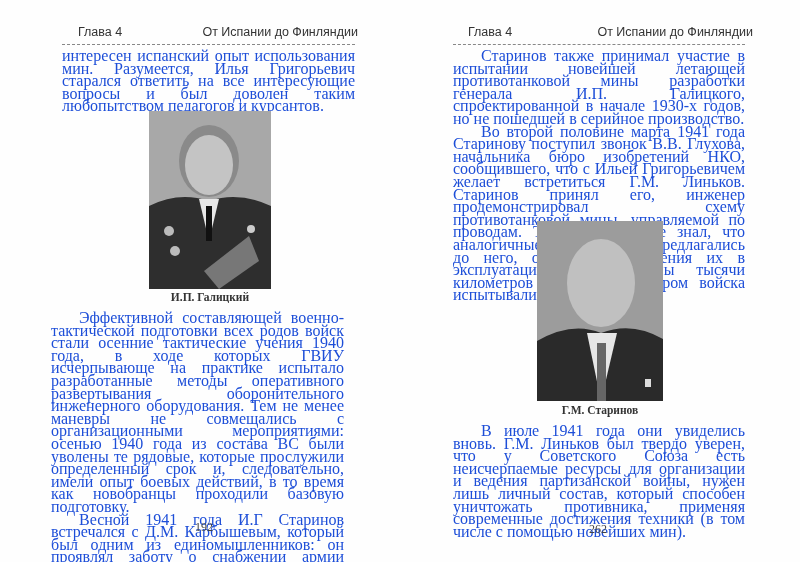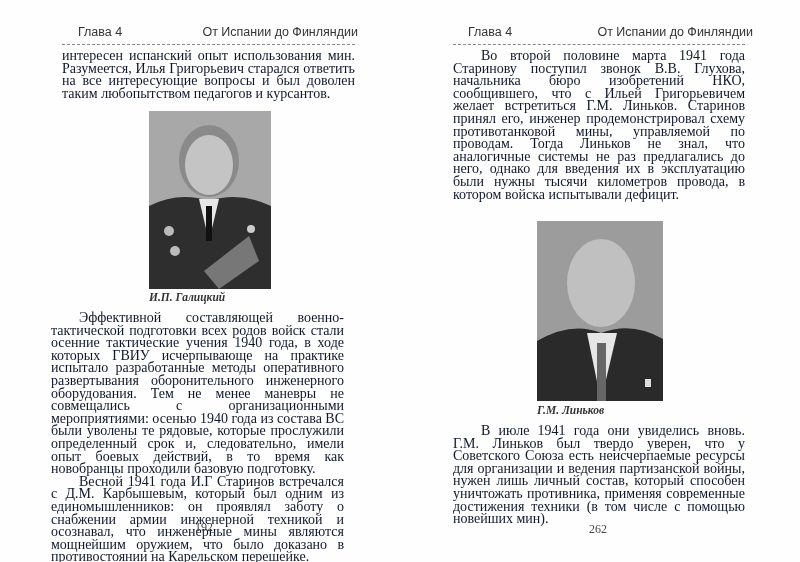--- a/index.html
+++ b/index.html
@@ -15,31 +15,31 @@
     font-size: 12.5px; color: #333; display: flex; justify-content: space-between; margin-left: 10px;
   }
   .left .header { left: 68px; width: 280px; }
   .right .header { left: 58px; width: 285px; }
   .rule {
     position: absolute; top: 44px; height: 0; border-top: 1px dashed #888;
   }
   .left .rule { left: 62px; width: 293px; }
   .right .rule { left: 53px; width: 292px; }
   .text {
-    position: absolute; font-size: 14px; line-height: 12.6px; text-align: justify;
-    color: #0f172a;
+    position: absolute; font-size: 16px; line-height: 12.6px; text-align: justify;
+    color: #1d4ed8;
   }
   .text p { margin: 0; text-indent: 28px; }
   .text p.noindent { text-indent: 0; }
   .photo {
     position: absolute; overflow: hidden;
     background: radial-gradient(ellipse at 50% 35%, #c8c8c8 0%, #9a9a9a 45%, #5a5a5a 100%);
   }
   .caption {
-    position: absolute; font-weight: bold; font-size: 11.5px; color: #333; font-style: italic;
+    position: absolute; font-weight: bold; font-size: 11.5px; text-align: center; color: #333;
   }
   .pagenum {
     position: absolute; font-family: Liberation Serif, serif; font-size: 12px; color: #444;
   }
 </style>
 </head>
 <body>
 
 <div class="page left">
   <div class="header">
@@ -77,33 +77,34 @@
 </div>
 
 <div class="page right">
   <div class="header">
     <span>Глава 4</span>
     <span>От Испании до Финляндии</span>
   </div>
   <div class="rule"></div>
 
   <div class="text" style="left:53px; top:50px; width:292px;">
+    <p>Старинов также принимал участие в испытании новейшей летающей противотанковой мины разработки генерала И.П. Галицкого, спроектированной в начале 1930-х годов, но не пошедшей в серийное производство.</p>
     <p>Во второй половине марта 1941 года Старинову поступил звонок В.В. Глухова, начальника бюро изобретений НКО, сообщившего, что с Ильей Григорьевичем желает встретиться Г.М. Линьков. Старинов принял его, инженер продемонстрировал схему противотанковой мины, управляемой по проводам. Тогда Линьков не знал, что аналогичные системы не раз предлагались до него, однако для введения их в эксплуатацию были нужны тысячи километров провода, в котором войска испытывали дефицит.</p>
   </div>
 
   <div class="photo" style="left:137px; top:221px; width:126px; height:180px;">
     <svg width="126" height="180" viewBox="0 0 126 180">
       <rect width="126" height="180" fill="#9c9c9c"></rect>
       <ellipse cx="64" cy="62" rx="34" ry="44" fill="#c0c0c0"></ellipse>
       <path d="M0 120 Q35 100 64 112 Q95 100 126 118 L126 180 L0 180 Z" fill="#2a2a2a"></path>
       <path d="M50 112 L64 180 L80 112 Z" fill="#e6e6e6"></path>
       <rect x="60" y="122" width="9" height="58" fill="#666"></rect>
       <rect x="108" y="158" width="6" height="8" fill="#ddd"></rect>
     </svg>
   </div>
-  <div class="caption" style="left:137px; top:404px; width:126px;">Г.М. Линьков</div>
+  <div class="caption" style="left:137px; top:404px; width:126px;">Г.М. Старинов</div>
 
   <div class="text" style="left:53px; top:425px; width:292px;">
     <p>В июле 1941 года они увиделись вновь. Г.М. Линьков был твердо уверен, что у Советского Союза есть неисчерпаемые ресурсы для организации и ведения партизанской войны, нужен лишь личный состав, который способен уничтожать противника, применяя современные достижения техники (в том числе с помощью новейших мин).</p>
   </div>
 
   <div class="pagenum" style="left:189px; top:522px;">262</div>
 </div>
 
 </body></html>

